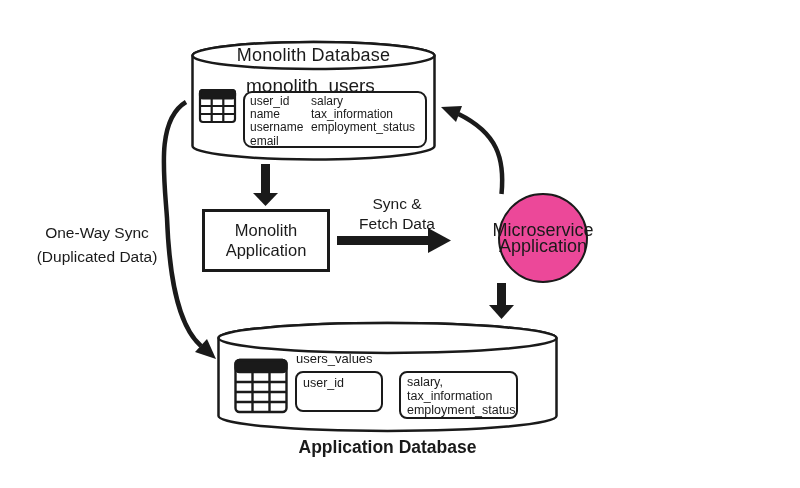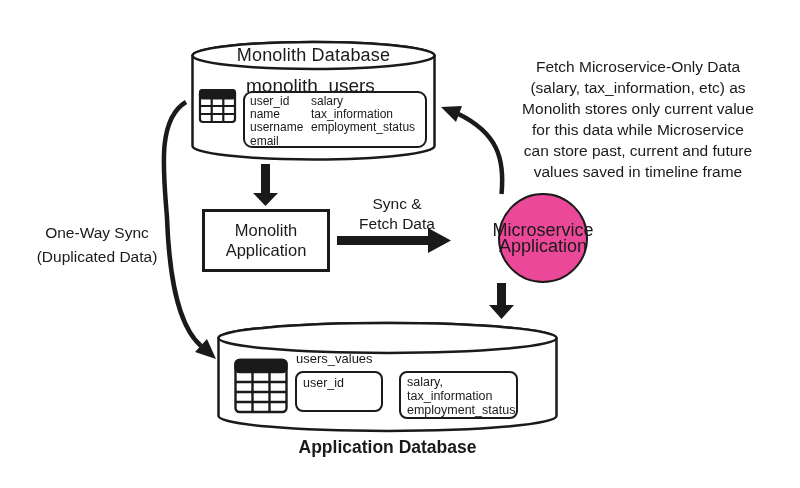--- a/index.html
+++ b/index.html
@@ -129,26 +129,20 @@
 
   <div class="abs sync-label center pre">Sync &amp;
 Fetch Data</div>
 
   <div class="abs ms-app-circle center pre">Microservice
 Application</div>
 
   <div class="abs one-way-label center pre">One-Way Sync
 (Duplicated Data)</div>
 
-  <div class="abs fetch-note center pre">Fetch Microservice-Only Data
-(salary, tax_information, etc) as
-Monolith stores only current value
-for this data while Microservice
-can store past, current and future
-values saved in timeline frame</div>
 
   <div class="abs tbl-label-bottom">users_values</div>
   <div class="abs key-box">user_id</div>
   <div class="abs values-box pre">salary,
 tax_information
 employment_status</div>
   <div class="abs db-title-bottom center">Application Database</div>
 
 </div>
 

